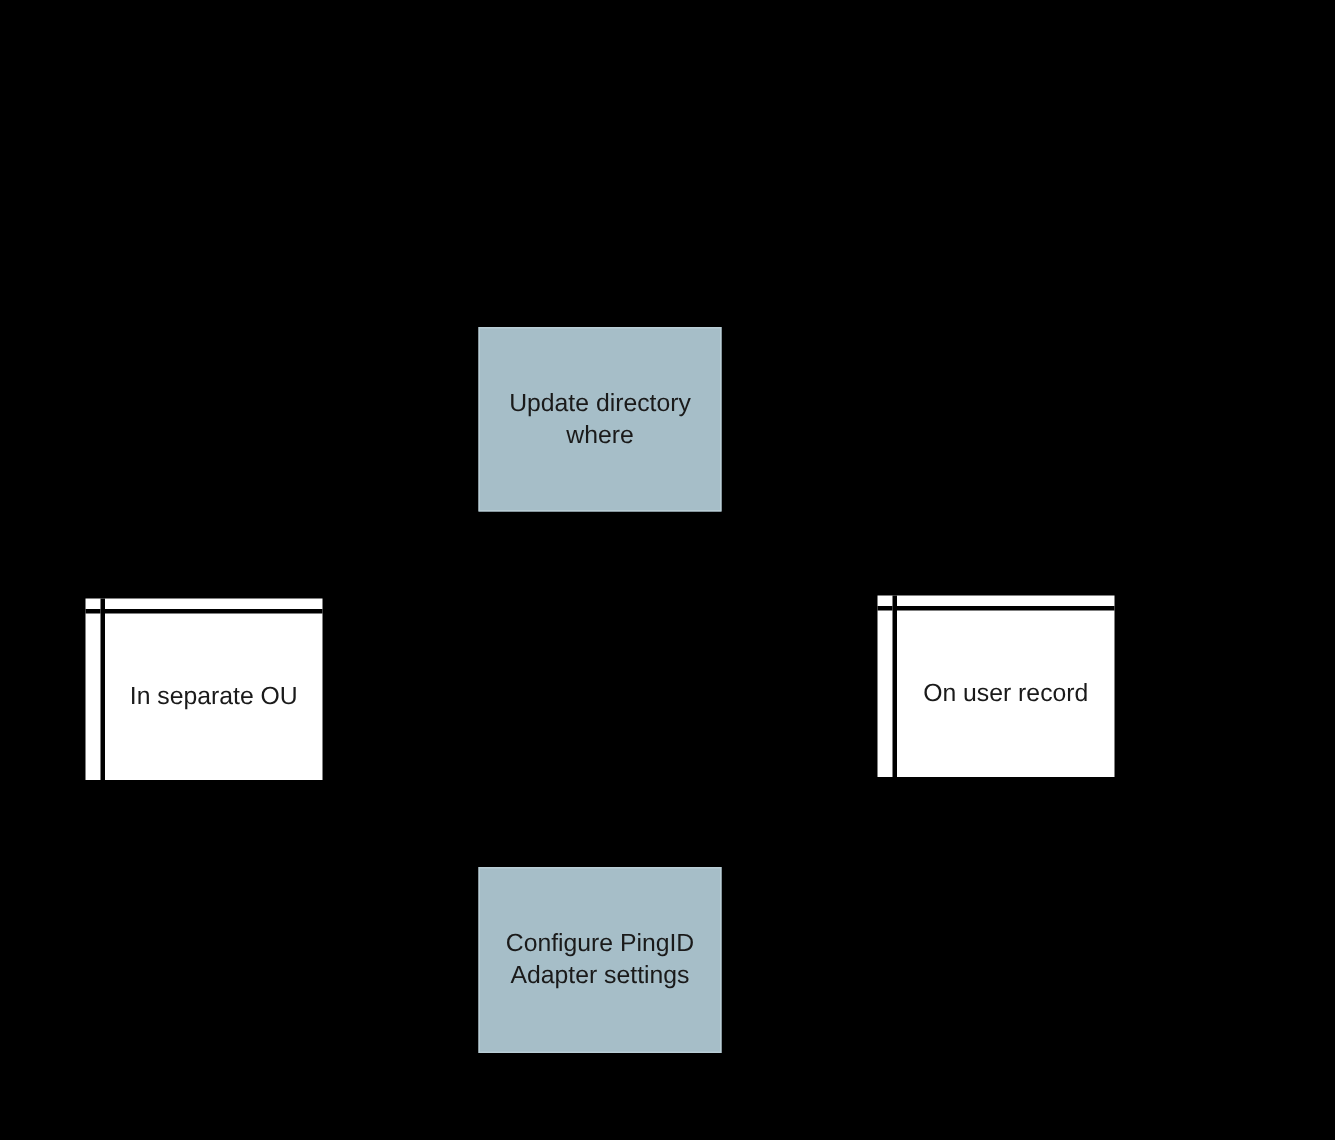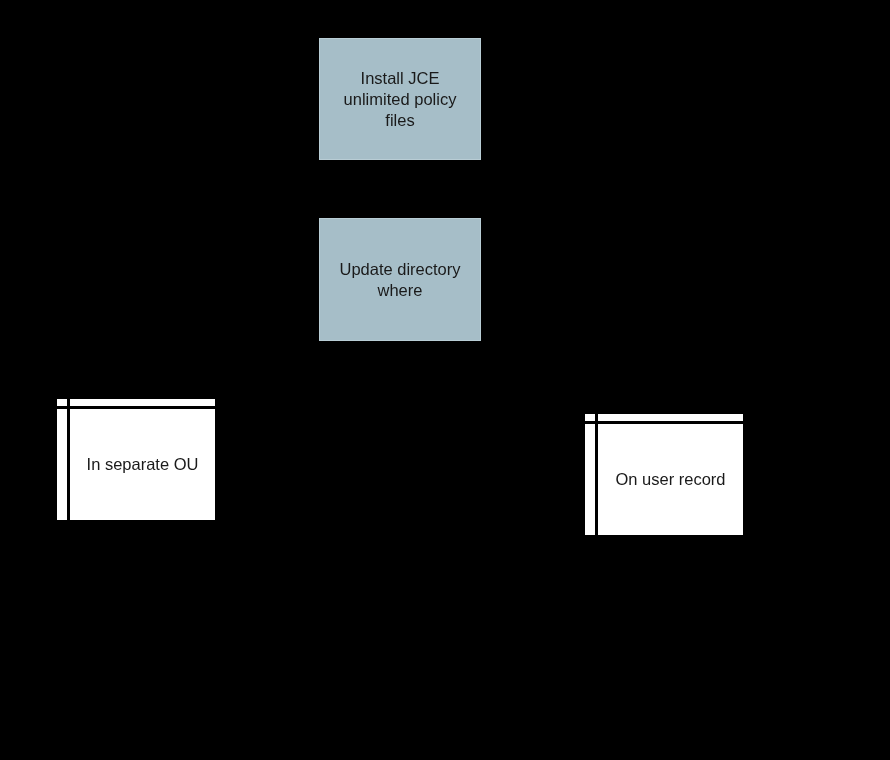--- a/index.html
+++ b/index.html
@@ -118,40 +118,39 @@
     white-space: pre-line;
     padding: 16px 6px;
     box-sizing: border-box;
   }
 </style>
 </head>
 <body>
 
 <div id="canvas">
 
-  <div class="node-process" style="left:319px; top:38px; width:162px; height:122px;">
-    <div class="node-text">Install JCE
-unlimited policy
-files</div>
-  </div>
 
   <div class="node-process" style="left:319px; top:218px; width:162px; height:123px;">
     <div class="node-text">Update directory
 where</div>
   </div>
 
 
   <div class="node-note" style="left:57px; top:399px; width:158px; height:121px;">
     <div class="note-corner-gap"></div>
     <div class="note-rail"></div>
     <div class="note-header-rule"></div>
     <div class="node-text">In separate OU</div>
   </div>
 
-  <div class="node-note" style="left:585px; top:414px; width:158px; height:121px;">
+  <div class="node-note" style="left:585px; top:397px; width:158px; height:121px;">
     <div class="note-corner-gap"></div>
     <div class="note-rail"></div>
     <div class="note-header-rule"></div>
     <div class="node-text">On user record</div>
   </div>
 
+  <div class="node-process" style="left:319px; top:578px; width:162px; height:124px;">
+    <div class="node-text">Configure PingID
+Adapter settings</div>
+  </div>
 
 </div>
 
 </body></html>

